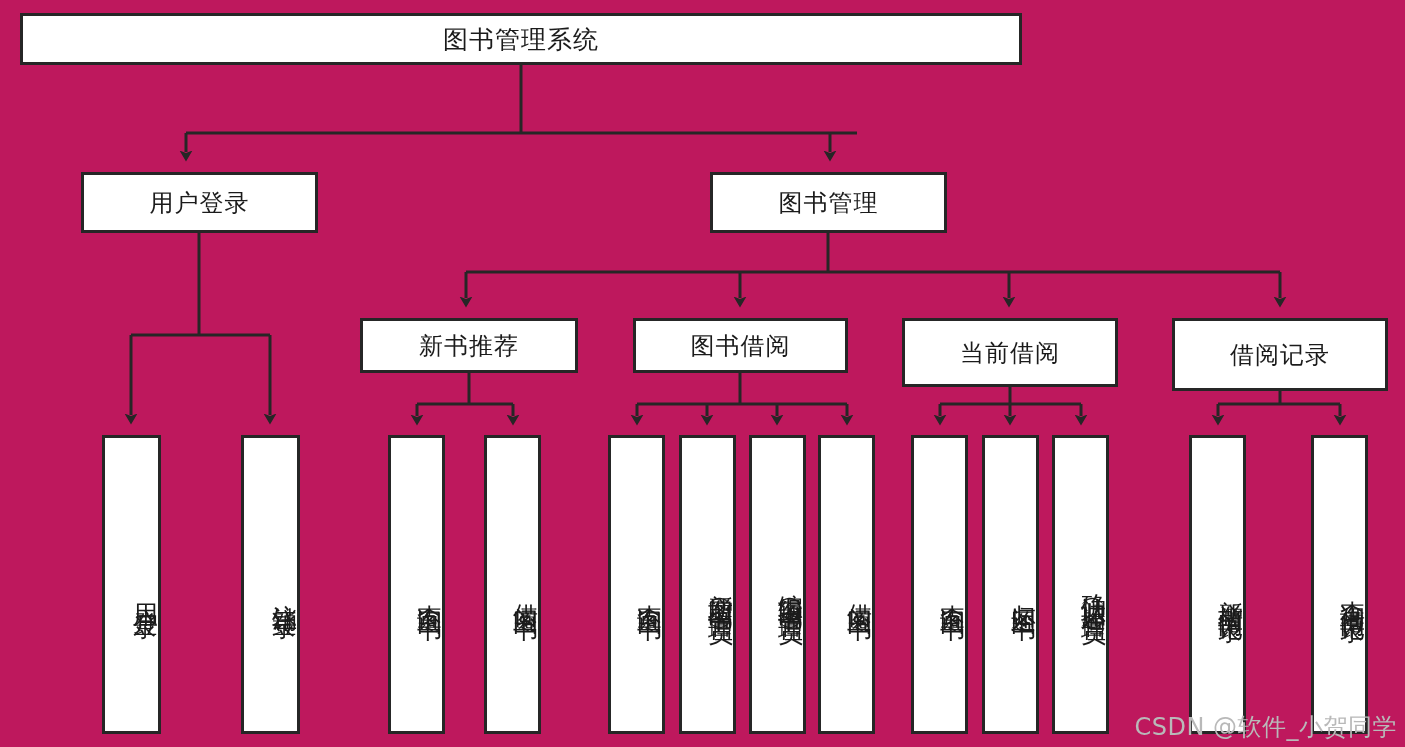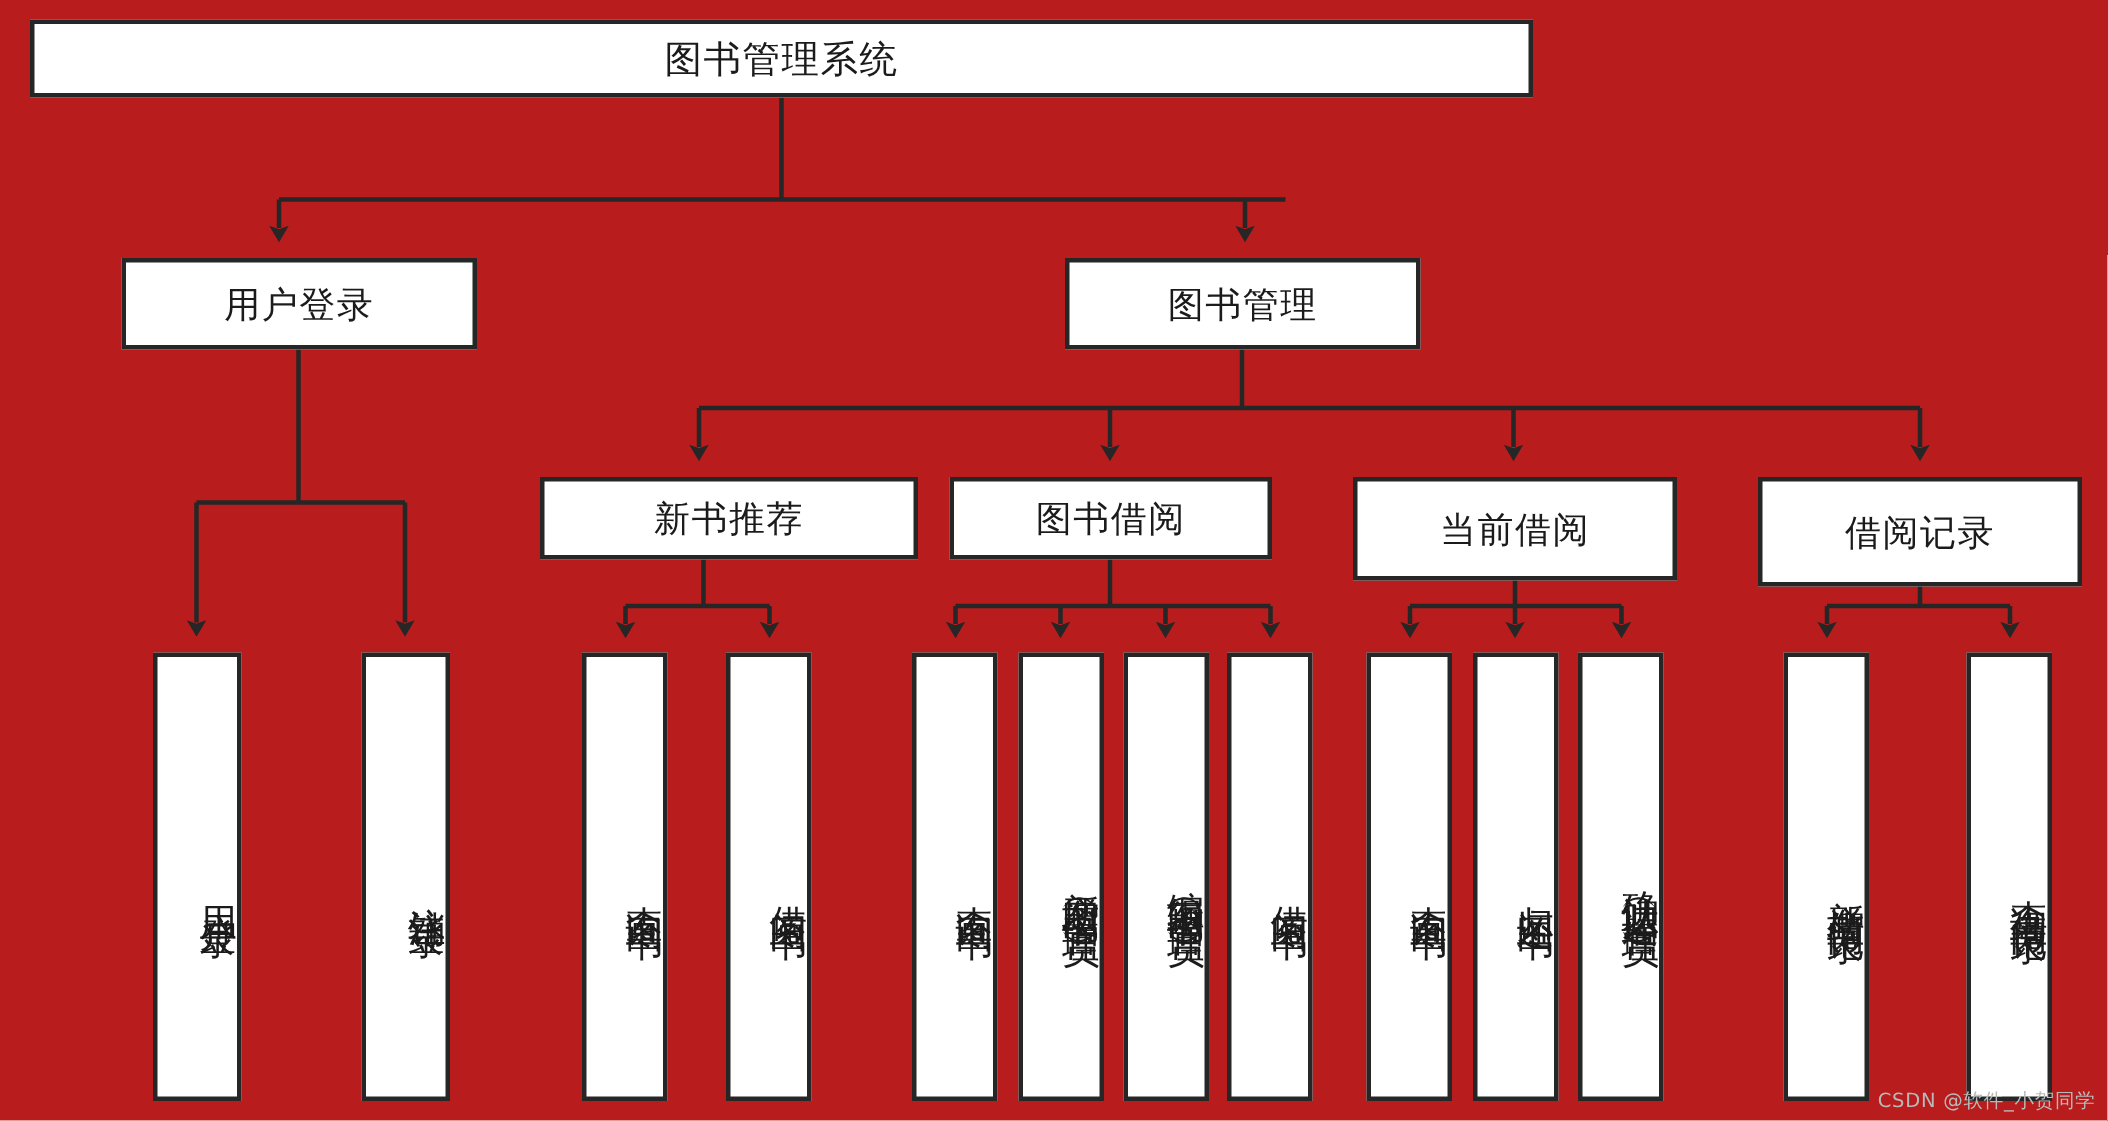--- a/index.html
+++ b/index.html
@@ -8,21 +8,21 @@
     padding: 0;
     background: #ffffff;
   }
   body {
     font-family: "DejaVu Sans", "Liberation Sans", sans-serif;
   }
   #canvas {
     position: relative;
     width: 1405px;
     height: 747px;
-    background: #b91c1c;
+    background: #be185d;
     overflow: hidden;
   }
   .node {
     position: absolute;
     box-sizing: border-box;
     border: 3px solid #262626;
     background: #ffffff;
     display: flex;
     align-items: center;
     justify-content: center;
@@ -58,21 +58,21 @@
     stroke-width: 3;
     fill: none;
   }
   .arrowhead {
     fill: #262626;
   }
   #watermark {
     position: absolute;
     right: 8px;
     bottom: 4px;
-    font-size: 13px;
+    font-size: 24px;
     color: #b9b9b9;
     letter-spacing: 0.5px;
     white-space: nowrap;
   }
 </style>
 </head>
 <body>
 
 <div id="canvas">
 
@@ -136,21 +136,21 @@
       <path class="wire" d="M 1218 404 L 1218 416" marker-end="url(#arrow)"></path>
       <path class="wire" d="M 1340 404 L 1340 416" marker-end="url(#arrow)"></path>
     </g>
   </svg>
 
   <div class="node horiz" id="root-node" style="left: 20px; top: 13px; width: 1002px; height: 52px;">图书管理系统</div>
 
   <div class="node horiz" style="left: 81px; top: 172px; width: 237px; height: 61px;">用户登录</div>
   <div class="node horiz" style="left: 710px; top: 172px; width: 237px; height: 61px;">图书管理</div>
 
-  <div class="node horiz" style="left: 360px; top: 318px; width: 252px; height: 55px;">新书推荐</div>
+  <div class="node horiz" style="left: 360px; top: 318px; width: 218px; height: 55px;">新书推荐</div>
   <div class="node horiz" style="left: 633px; top: 318px; width: 215px; height: 55px; text-align: right;">图书借阅</div>
   <div class="node horiz" style="left: 902px; top: 318px; width: 216px; height: 69px;">当前借阅</div>
   <div class="node horiz" style="left: 1172px; top: 318px; width: 216px; height: 73px;">借阅记录</div>
 
   <div class="node vert" style="left: 102px; top: 435px; width: 59px; height: 299px;">用户登录</div>
   <div class="node vert" style="left: 241px; top: 435px; width: 59px; height: 299px;">注销登录</div>
   <div class="node vert" style="left: 388px; top: 435px; width: 57px; height: 299px;">查询图书</div>
   <div class="node vert" style="left: 484px; top: 435px; width: 57px; height: 299px;">借阅图书</div>
   <div class="node vert" style="left: 608px; top: 435px; width: 57px; height: 299px;">查询图书</div>
   <div class="node vert" style="left: 679px; top: 435px; width: 57px; height: 299px;">新增图书（管理员）</div>

